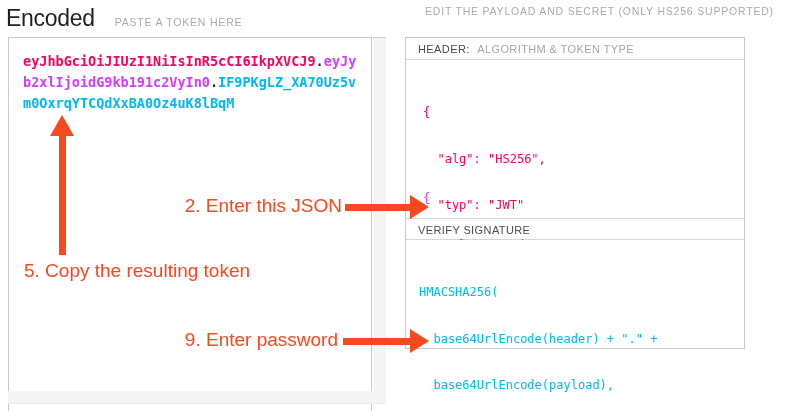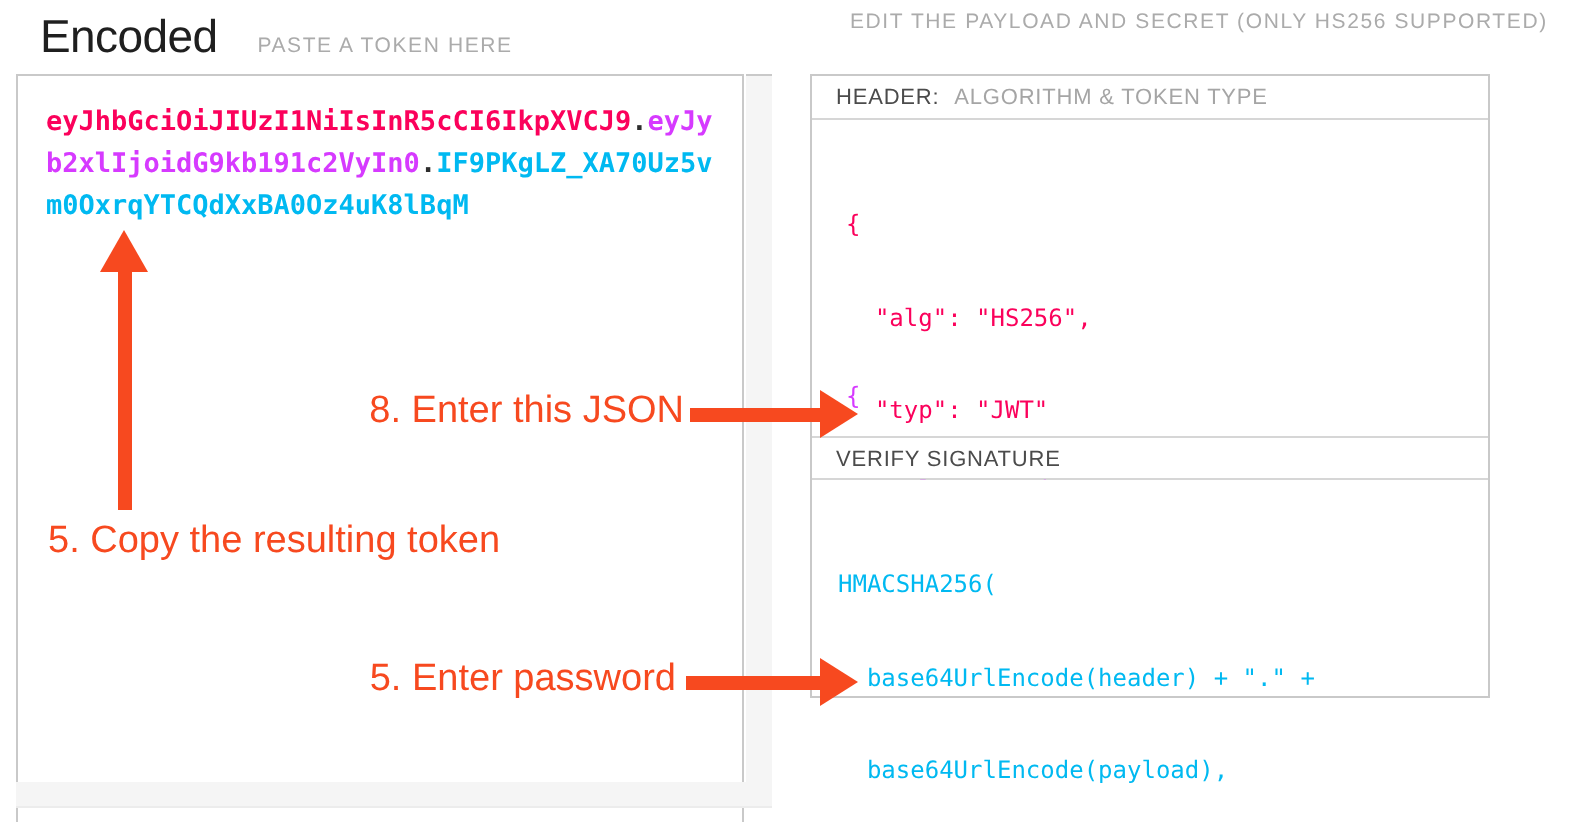--- a/index.html
+++ b/index.html
@@ -2,21 +2,21 @@
 <html><head>
 <meta charset="utf-8">
 <style>
   * { margin:0; padding:0; box-sizing:border-box; }
   html,body { width:793px; height:411px; background:#fff; overflow:hidden;
               font-family:"Liberation Sans", sans-serif; }
   .page { position:relative; width:793px; height:411px; background:#fff; }
 
   
   .col-header { position:absolute; top:5px; display:flex; align-items:baseline; white-space:nowrap; }
-  .col-header.left { left:20px; }
+  .col-header.left { left:6px; }
   .col-header.right { left:405px; }
   .col-title { font-size:23px; color:#1f1f1f; letter-spacing:-0.3px; }
   .col-sub { font-size:10.5px; color:#ababab; letter-spacing:0.8px; margin-left:20px; }
 
   
   .encoded-box { position:absolute; left:8px; top:37px; width:364px; height:388px;
                  background:#fff; border:1px solid #c9c9c9;font-weight:bold; }
   .token-text { padding:13px 14px; font-family:"DejaVu Sans Mono", monospace;
                 font-size:13.5px; line-height:21px; word-break:break-all; }
   .tok-header { color:#fb015b; }
@@ -103,25 +103,25 @@
     </div>
     <div class="section-content content-signature">
       <div class="code-line">HMACSHA256(</div>
       <div class="code-line">  base64UrlEncode(header) + "." +</div>
       <div class="code-line">  base64UrlEncode(payload),</div>
       
       
     </div>
   </div>
 
-  <div class="ann step2-text">8. Enter this JSON</div>
+  <div class="ann step2-text">2. Enter this JSON</div>
   <div class="ann-line-h" style="left:345px; top:204px; width:66px;"></div>
   <div class="ann-head-r" style="left:410px; top:195px;"></div>
 
-  <div class="ann step1-text">5. Enter password</div>
+  <div class="ann step1-text">9. Enter password</div>
   <div class="ann-line-h" style="left:343px; top:338px; width:68px;"></div>
   <div class="ann-head-r" style="left:410px; top:329px;"></div>
 
   <div class="ann-head-u" style="left:50px; top:115px;"></div>
   <div class="ann-line-v" style="left:59px; top:134px; height:121px;"></div>
   <div class="ann step3-text">5. Copy the resulting token</div>
 
 </div>
 
 </body></html>

